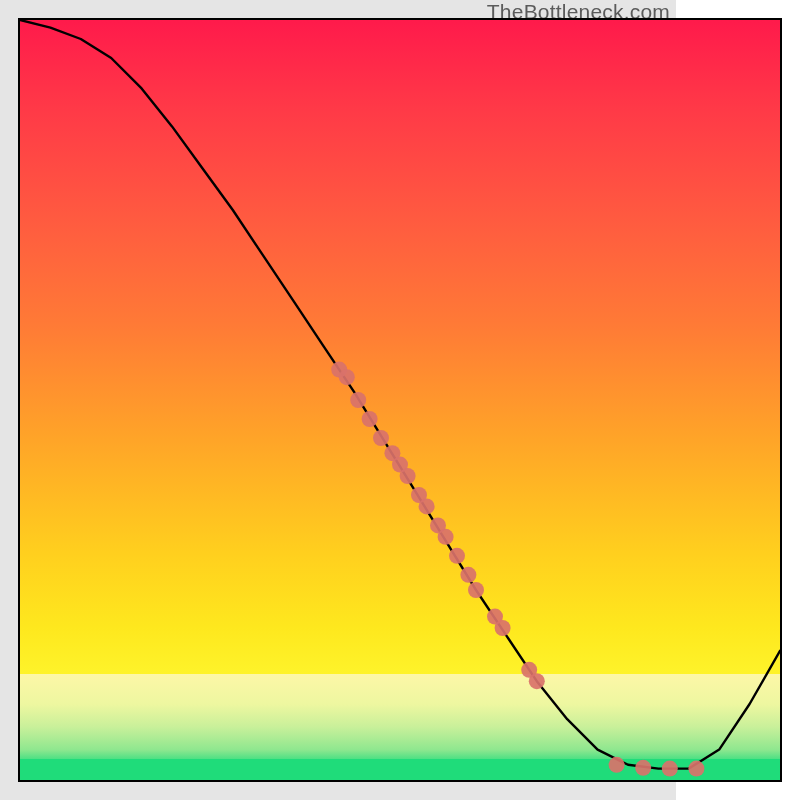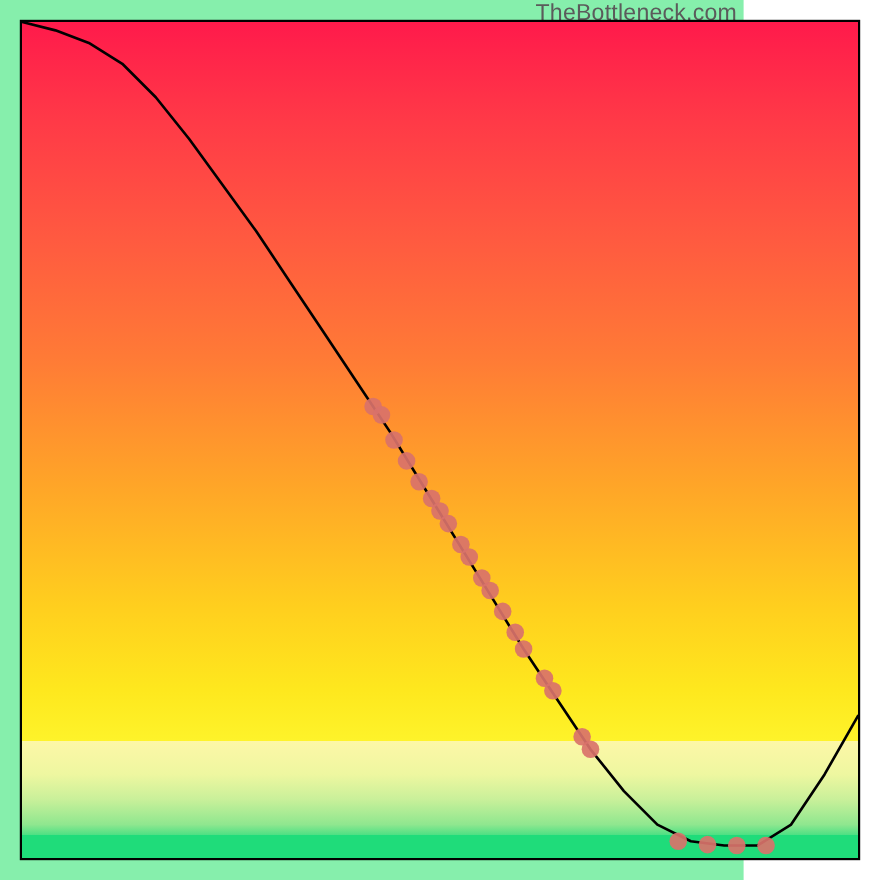--- a/index.html
+++ b/index.html
@@ -7,21 +7,21 @@
     padding: 0;
     width: 800px;
     height: 800px;
     overflow: hidden;
     font-family: Arial, Helvetica, sans-serif;
   }
   .stage {
     position: relative;
     width: 676px;
     height: 800px;
-    background: #86efac;
+    background: #e5e5e5;
   }
   
   .plot {
     position: absolute;
     left: 18px;
     top: 18px;
     width: 764px;   
     height: 764px;
     border: 2px solid #000;
     box-sizing: border-box;

